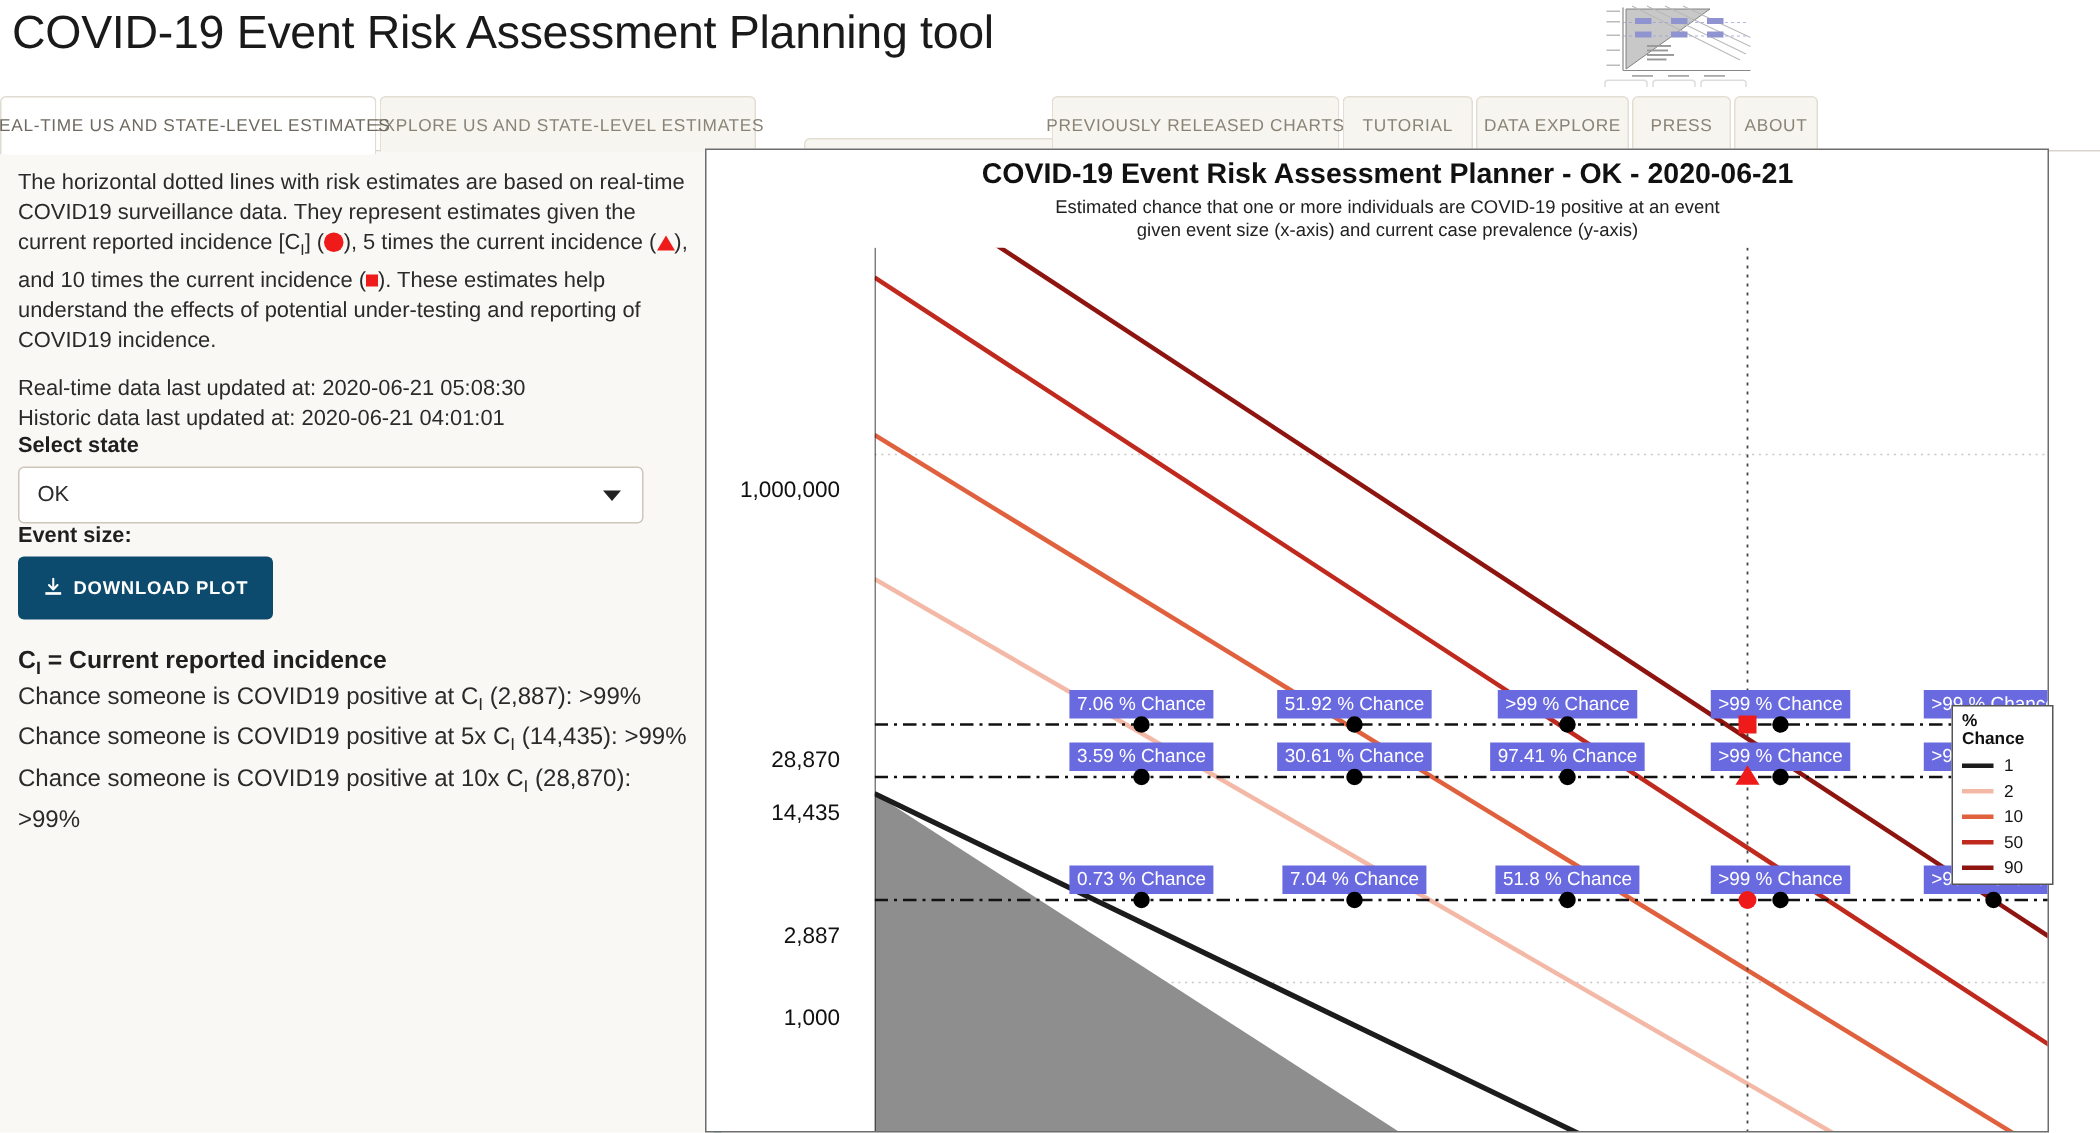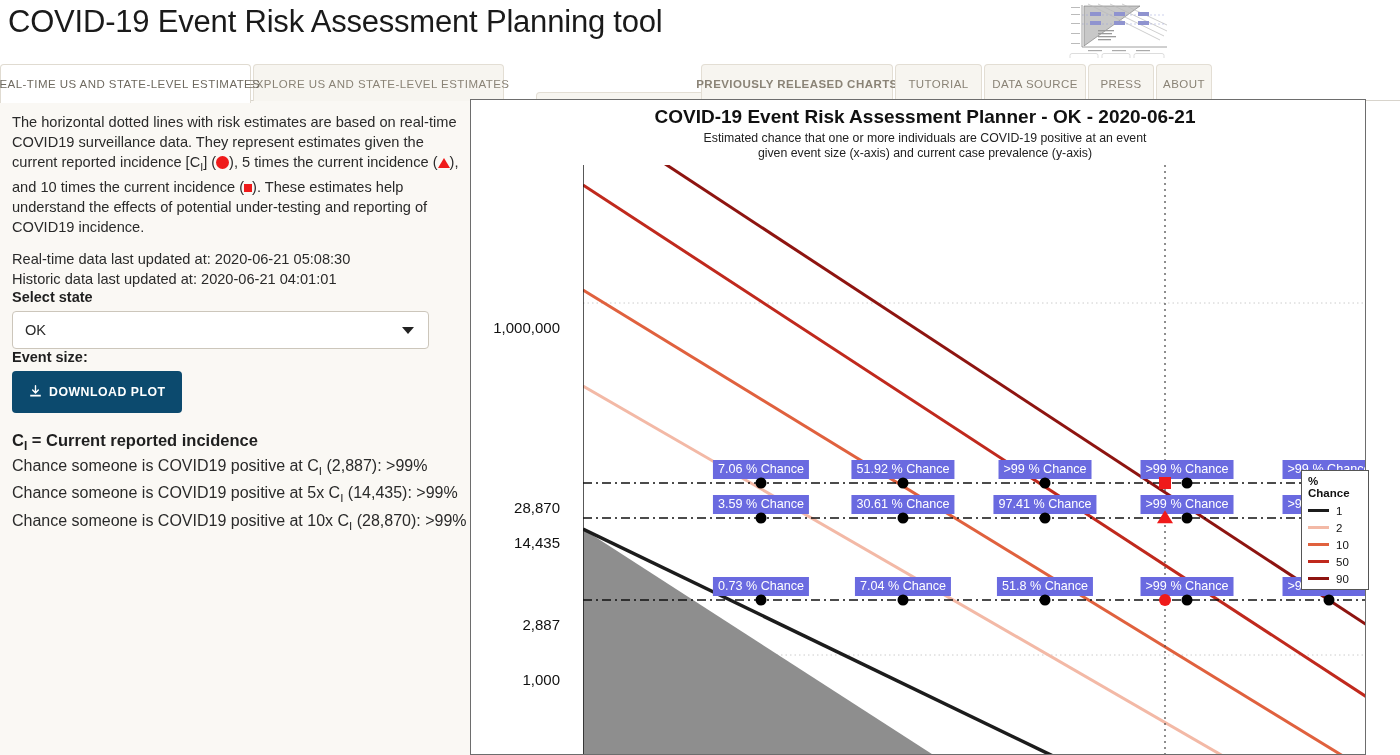--- a/index.html
+++ b/index.html
@@ -44,21 +44,21 @@
     font-weight:400;
   }
   .tab.active {
     background:#ffffff; color:#6f6a60; border-color:#e0dbd1;
     z-index:3; height:39px;
   }
 
   
   .sidebar {
     position:absolute; left:0; top:101px; width:481px; height:654px;
-    background:#faf8f4; border-right:2px solid #0f766e;
+    background:#faf8f4; border-right:5px solid #0f766e;
     padding:11px 12px 0 12px; overflow:hidden;
   }
   .sb-para {
     font-size:14.6px; line-height:20px; color:#2a2a2a; margin:0 0 12px 0;
   }
   .sb-updated { font-size:14.6px; line-height:20px; color:#2a2a2a; margin:0; }
   .dot-red {
     display:inline-block; width:13px; height:13px; border-radius:50%;
     background:#ef1a1a; vertical-align:-2px;
   }
@@ -237,28 +237,28 @@
 <div class="tab-bar" id="tab-bar">
     <div class="tab active" style="left: 0px; width: 251px;">
       <span>REAL-TIME US AND STATE-LEVEL ESTIMATES</span>
     </div>
     <div class="tab" style="left: 253px; width: 251px;">
       <span>EXPLORE US AND STATE-LEVEL ESTIMATES</span>
     </div>
     <div class="tab" style="left: 536px; width: 193px; margin-top: 28px;">
       <span>CONTINUOUS RISK ESTIMATES</span>
     </div>
-    <div class="tab" style="left: 701px; width: 192px; font-weight: bold;">
+    <div class="tab" style="left: 701px; width: 192px;">
       <span>PREVIOUSLY RELEASED CHARTS</span>
     </div>
     <div class="tab" style="left: 895px; width: 87px;">
       <span>TUTORIAL</span>
     </div>
     <div class="tab" style="left: 984px; width: 102px;">
-      <span>DATA SOURCE</span>
+      <span>DATA EXPLORE</span>
     </div>
     <div class="tab" style="left: 1088px; width: 66px;">
       <span>PRESS</span>
     </div>
     <div class="tab" style="left: 1156px; width: 56px;">
       <span>ABOUT</span>
     </div>
   </div>
 
 <div class="sidebar">

